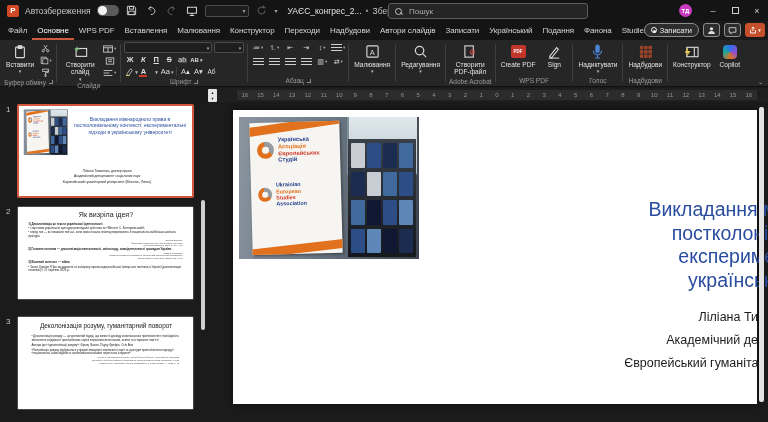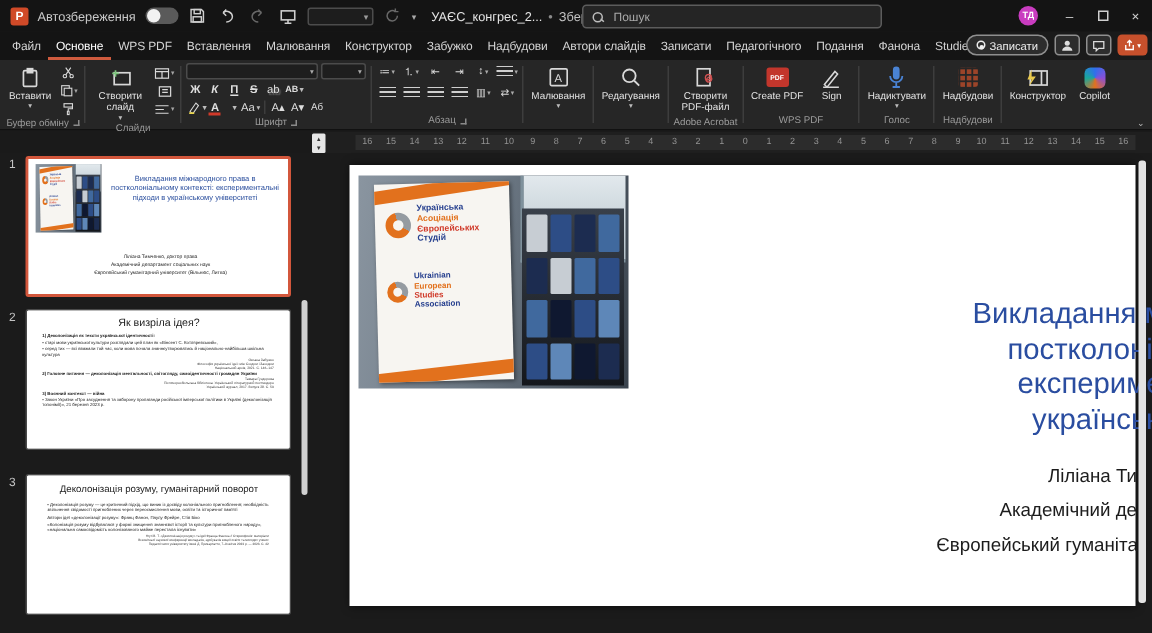--- a/index.html
+++ b/index.html
@@ -218,25 +218,25 @@
     </div>
   </div>
 
   <div class="tabsrow">
       <div class="tab">Файл</div>
       <div class="tab active">Основне</div>
       <div class="tab">WPS PDF</div>
       <div class="tab">Вставлення</div>
       <div class="tab">Малювання</div>
       <div class="tab">Конструктор</div>
-      <div class="tab">Забужко</div>
+      <div class="tab">Переходи</div>
       <div class="tab">Надбудови</div>
       <div class="tab">Автори слайдів</div>
       <div class="tab">Записати</div>
-      <div class="tab">Педагогічного</div>
+      <div class="tab">Український</div>
       <div class="tab">Подання</div>
       <div class="tab">Фанона</div>
       <div class="tab">Studies</div>
     </div>
   <div class="tabs-right">
     <div class="rec-btn">
       <span class="rec-dot"></span>
       <span>Записати</span>
     </div>
     <div class="sq-btn">

